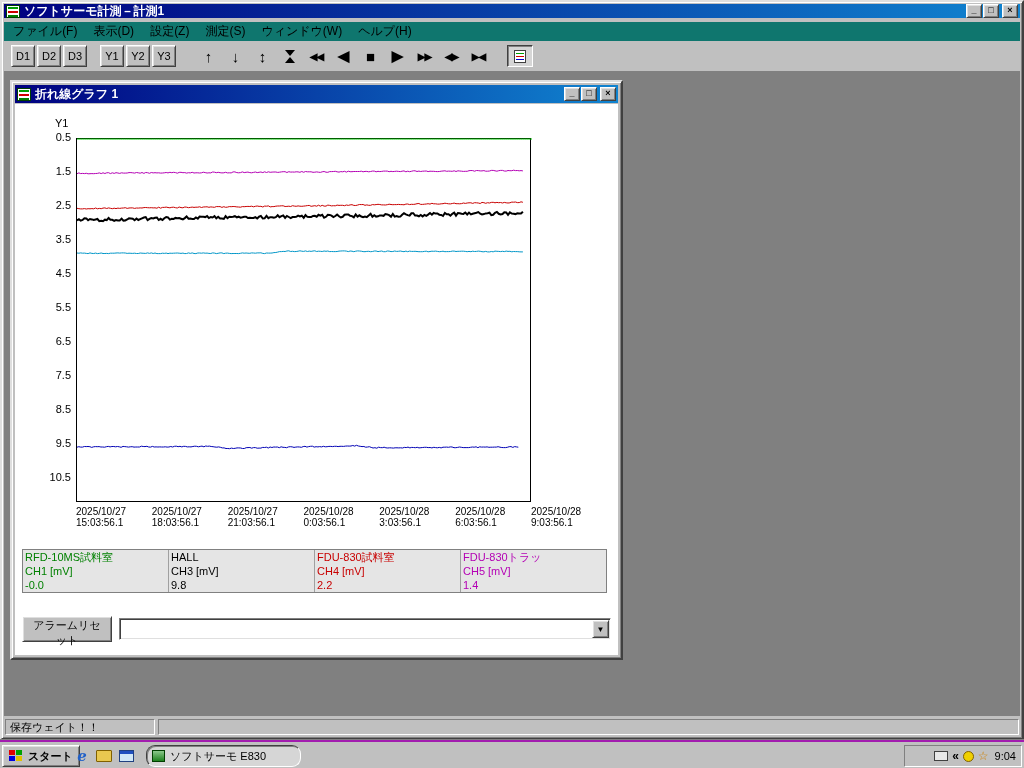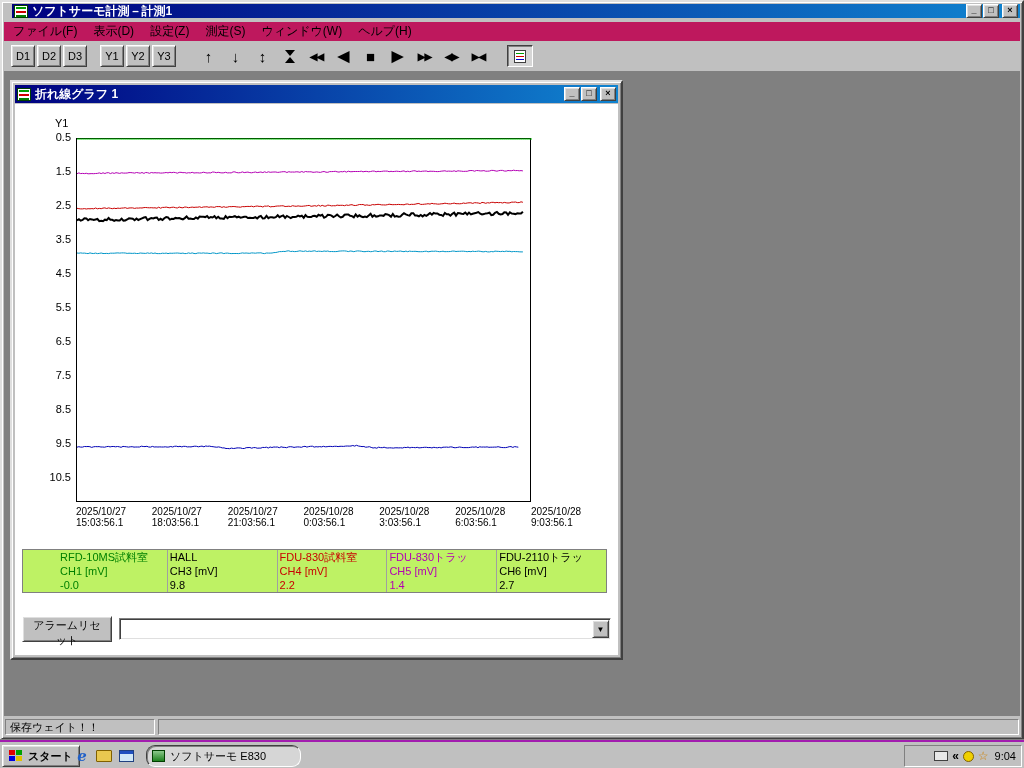--- a/index.html
+++ b/index.html
@@ -12,38 +12,38 @@
   .sunken{border:1px solid;border-color:#808080 #fff #fff #808080;}
   .pressed{border:1px solid;border-color:#404040 #fff #fff #404040;
     box-shadow:inset 1px 1px 0 #808080;background:#d6d6d6;}
   .field{border:1px solid;border-color:#808080 #fff #fff #808080;
     box-shadow:inset 1px 1px 0 #404040,inset -1px -1px 0 #dfdfdf;background:#fff;}
 
   .main-window{position:absolute;left:0;top:0;width:1024px;height:740px;background:#c0c0c0;
     border:2px solid;border-color:#dfdfdf #404040 #404040 #dfdfdf;
     box-shadow:inset 1px 1px 0 #fff,inset -1px -1px 0 #808080;}
 
-  .titlebar{position:absolute;left:10px;right:2px;top:2px;height:14px;
+  .titlebar{position:absolute;left:2px;right:2px;top:2px;height:14px;
     background:linear-gradient(90deg,var(--tb1,#000080),var(--tb2,#1084d0));
     color:#fff;display:flex;align-items:center;gap:4px;padding:0 2px;}
   .title-text{font-size:12px;font-weight:bold;white-space:nowrap;flex:1;}
   .caption-buttons{display:flex;gap:1px;align-items:center;}
   .cap{width:16px;height:14px;font-size:9px;line-height:11px;text-align:center;color:#000;
     font-weight:bold;border:1px solid;border-color:#fff #404040 #404040 #fff;
     box-shadow:inset 1px 1px 0 #dfdfdf,inset -1px -1px 0 #808080;background:#c0c0c0;
     display:inline-block;overflow:hidden;cursor:default;}
   .cap-close{margin-left:2px;}
 
   .app-icon{width:14px;height:13px;background:#fff;border:1px solid #004000;position:relative;display:inline-block;}
   .app-icon i{position:absolute;left:1px;right:1px;height:2px;display:block;}
   .app-icon .b1{top:1px;background:#00a000;}
   .app-icon .b2{top:5px;background:#d00000;}
   .app-icon .b3{top:9px;background:#008000;}
 
-  .menubar{position:absolute;left:2px;right:2px;top:20px;height:19px;background:#be185d;
+  .menubar{position:absolute;left:2px;right:2px;top:20px;height:19px;background:#0f766e;
     display:flex;align-items:center;padding-left:1px;}
   .menu-item{font-size:12px;padding:2px 8px;color:#000;white-space:nowrap;}
 
   .toolbar{position:absolute;left:2px;right:2px;top:39px;height:30px;background:#c0c0c0;
     display:flex;align-items:center;}
   .tb-group{display:flex;gap:2px;align-items:center;}
   #tb-d{margin-left:7px;}
   #tb-y{margin-left:13px;}
   #tb-nav{margin-left:20px;gap:2px;}
   .tb-btn{width:24px;height:22px;font-size:11px;color:#000;text-align:center;padding:0;
@@ -71,21 +71,21 @@
 
   .y-axis-name{position:absolute;left:40px;top:13px;font-size:11px;color:#000;}
   .plot{position:absolute;left:61px;top:34px;width:455px;height:364px;border:1px solid #000;background:#fff;}
   .plot svg{position:absolute;left:0;top:0;width:455px;height:364px;overflow:visible;}
   .y-axis-labels{position:absolute;left:0;top:34px;width:58px;height:364px;}
   .ylab{position:absolute;right:2px;width:42px;text-align:right;font-size:11px;color:#000;}
   .x-axis-labels{position:absolute;left:61px;top:402px;width:530px;height:26px;overflow:visible;}
   .xlab{position:absolute;top:0;font-size:10px;line-height:11px;color:#000;white-space:nowrap;}
 
   .legend{position:absolute;left:7px;top:445px;width:585px;height:44px;
-    border:1px solid #808080;display:flex;background:#bef264;padding-left:35px;}
+    border:1px solid #808080;display:flex;background:#e5e5e5;}
   .lcell{flex:1;border-left:1px solid #a0a0a0;padding:0 2px;font-size:11px;line-height:14px;
     overflow:hidden;white-space:nowrap;}
   .lcell:first-child{border-left:none;}
 
   .alarm-btn{position:absolute;left:7px;top:512px;width:90px;height:26px;font-size:11px;
     font-family:inherit;color:#000;cursor:default;}
   .combo{position:absolute;left:104px;top:514px;width:492px;height:22px;}
   .combo-text{position:absolute;left:4px;top:3px;font-size:11px;color:#000;}
   .combo-arrow{position:absolute;right:1px;top:1px;bottom:1px;width:17px;display:flex;
     align-items:center;justify-content:center;font-size:8px;color:#000;cursor:default;}
@@ -270,25 +270,20 @@
             <div class="lcell" style="color: rgb(200, 0, 0);">
               <div class="lrow">FDU-830試料室</div>
               <div class="lrow">CH4 [mV]</div>
               <div class="lrow">2.2</div>
             </div>
             <div class="lcell" style="color: rgb(180, 0, 180);">
               <div class="lrow">FDU-830トラッ</div>
               <div class="lrow">CH5 [mV]</div>
               <div class="lrow">1.4</div>
             </div>
-            <div class="lcell" style="color: rgb(0, 0, 0);">
-              <div class="lrow">FDU-2110トラッ</div>
-              <div class="lrow">CH6 [mV]</div>
-              <div class="lrow">2.7</div>
-            </div>
           </div>
         <button class="alarm-btn raised">アラームリセット</button>
         <div class="combo field">
           <span class="combo-text"></span>
           <span class="combo-arrow raised">
               <span>▼</span>
             </span>
         </div>
       </div>
     </div>

